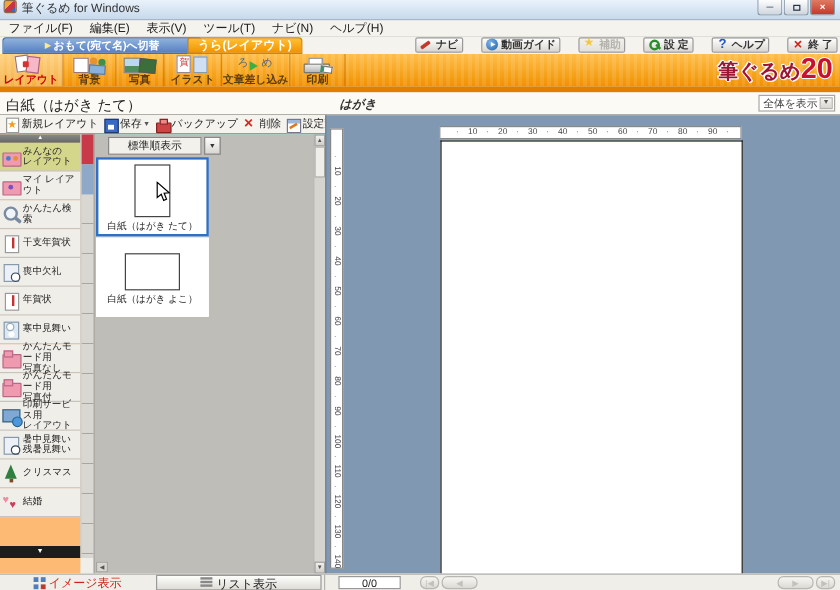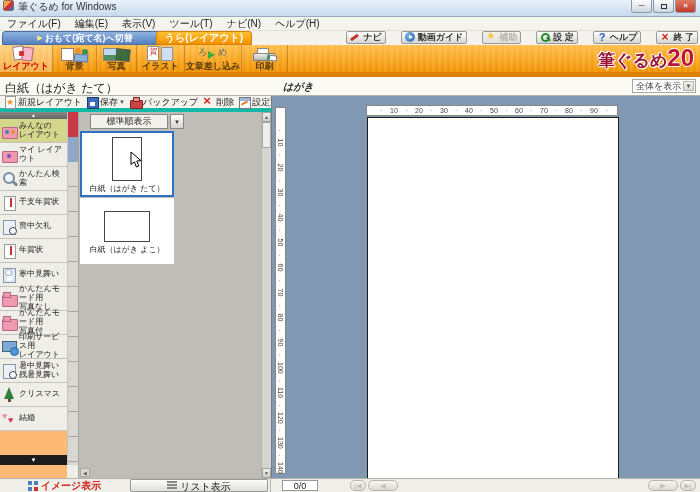--- a/index.html
+++ b/index.html
@@ -76,21 +76,21 @@
   .zoomsel{position:absolute;right:4px;top:2px;width:64px;height:14px;background:#fff;border:1px solid #a9a7a2;
     font-size:9px;color:#444;display:flex;align-items:flex-start;padding-left:3px}
   .zoomsel .zarr{position:absolute;right:1px;top:1px;width:11px;height:10px;background:linear-gradient(#f4f3ee,#d8d6d0);
     border:1px solid #b5b3ae;font-size:6px;color:#555;display:flex;align-items:center;justify-content:center}
 
   
   .content{position:absolute;left:0;top:96px;width:700px;height:382px}
   .leftcol{position:absolute;left:0;top:0;width:271px;height:382px;background:#efeee9}
 
   .actionsrow{position:absolute;left:0;top:0;width:271px;height:16px;background:#f4f3ee;
-    border-bottom:4px solid #14b8a6;display:flex;align-items:center;padding-left:2px}
+    border-bottom:1px solid #14b8a6;display:flex;align-items:center;padding-left:2px}
   .abtn{display:flex;align-items:center;font-size:9px;color:#222;padding:0 2px;white-space:nowrap}
   .abtn .adrop{font-size:6px;color:#555;margin-left:1px}
   .aic{position:relative;display:inline-block;width:13px;height:12px;margin-right:1px;flex:none}
   .aic::before,.aic::after{position:absolute;content:""}
   .aic-new::before{left:1px;top:0;width:9px;height:11px;background:#fff;border:1px solid #999}
   .aic-new::after{content:"★";left:2px;top:1px;font-size:9px;color:#f59a1e}
   .aic-save::before{left:1px;top:1px;width:10px;height:10px;background:#3a6bc4;border:1px solid #223a66}
   .aic-save::after{left:4px;top:6px;width:5px;height:4px;background:#fff}
   .aic-backup::before{left:1px;top:4px;width:11px;height:7px;background:#c44;border:1px solid #822;border-radius:1px}
   .aic-backup::after{left:4px;top:1px;width:5px;height:3px;border:1px solid #822;background:#e88}
@@ -171,30 +171,30 @@
   .htick{position:absolute;top:1px;width:12px;text-align:center;font-size:7px;color:#444;line-height:1}
   .hdot{position:absolute;top:1px;font-size:7px;color:#777;line-height:1}
   .vruler{position:absolute;left:3px;top:11px;width:11px;height:367px;background:#fff;border:1px solid #888}
   .vtick{position:absolute;left:-1px;width:11px;text-align:center;font-size:7px;color:#444;line-height:1;transform:rotate(90deg)}
   .vdot{position:absolute;left:2px;font-size:7px;color:#777;line-height:1;transform:rotate(90deg)}
   .page{position:absolute;left:95px;top:21px;width:252px;height:361px;background:#fff;border:1px solid #1a1a1a;border-bottom:none}
 
   
   .bottombar{position:absolute;left:0;top:478px;width:700px;height:14px;background:#efeee9;border-top:1px solid #b5b3ae}
   .view-image{position:absolute;left:0;top:0;width:129px;height:14px;display:flex;align-items:center;justify-content:center;
-    font-size:10px;font-weight:bold;color:#cc2418}
+    font-size:10px;font-weight:normal;color:#cc2418}
   .view-list{position:absolute;left:130px;top:0;width:138px;height:13px;display:flex;justify-content:center;
     font-size:10px;color:#222;background:linear-gradient(#fdfdfb,#deddd7);border:1px solid #999;border-radius:1px}
   .bic{position:relative;display:inline-block;width:10px;height:10px;margin-right:3px;flex:none}
   .bic-grid::before{content:"";position:absolute;left:0;top:0;width:4px;height:4px;background:#4a7fc0;
     box-shadow:6px 0 0 #4a7fc0,0 6px 0 #4a7fc0,6px 6px 0 #c0392b}
   .bic-list::before{content:"";position:absolute;left:0;top:1px;width:10px;height:2px;background:#888;
     box-shadow:0 3px 0 #888,0 6px 0 #888}
   .bdivider{position:absolute;left:270px;top:0;width:1px;height:14px;background:#b5b3ae}
-  .counterbox{position:absolute;left:282px;top:1px;width:36px;height:11px;background:#fff;border:1px solid #999;
+  .counterbox{position:absolute;left:282px;top:1px;width:52px;height:11px;background:#fff;border:1px solid #999;
     font-size:9px;color:#222;display:flex;align-items:center;justify-content:center}
   .navbtn{position:absolute;top:1px;height:11px;border:1px solid #b8b6b0;border-radius:5px;
     background:linear-gradient(#f7f6f2,#dcdad4);color:#c3c1bb;font-size:7px;display:flex;align-items:center;justify-content:center}
 </style>
 </head>
 <body>
 
 <div class="app">
 
   <div class="titlebar">

